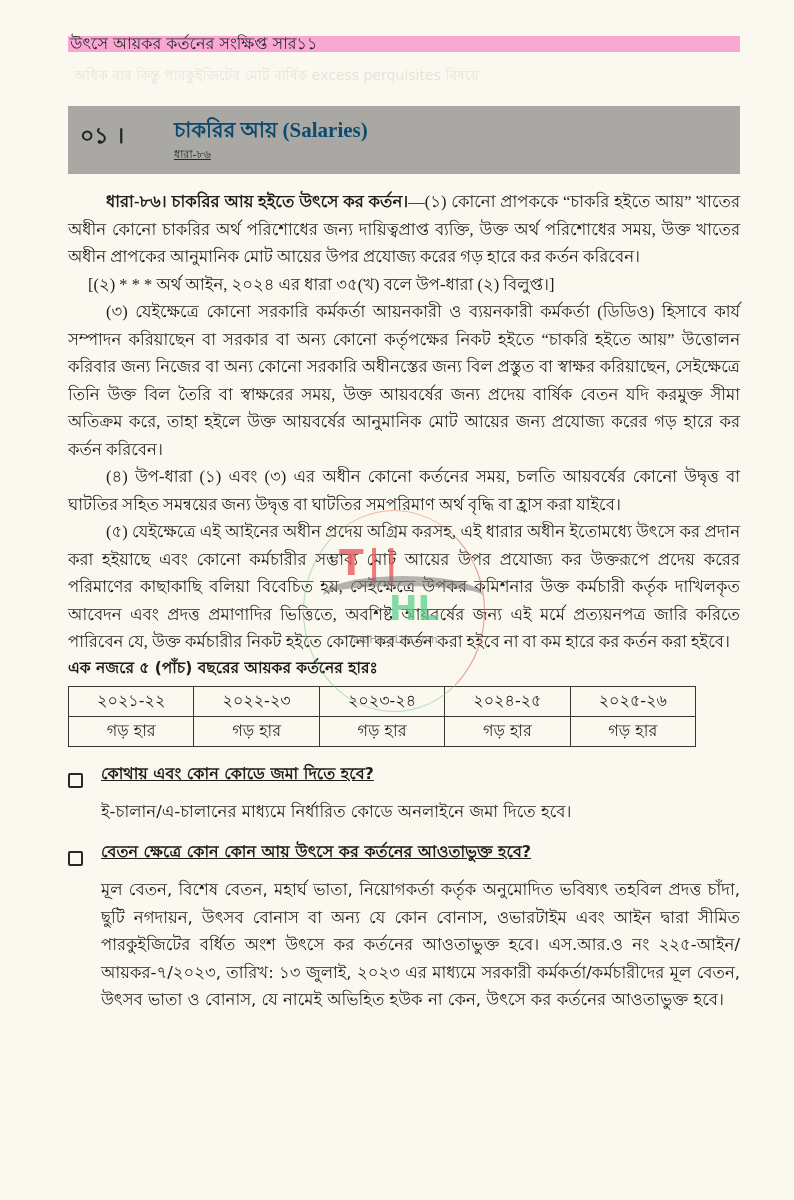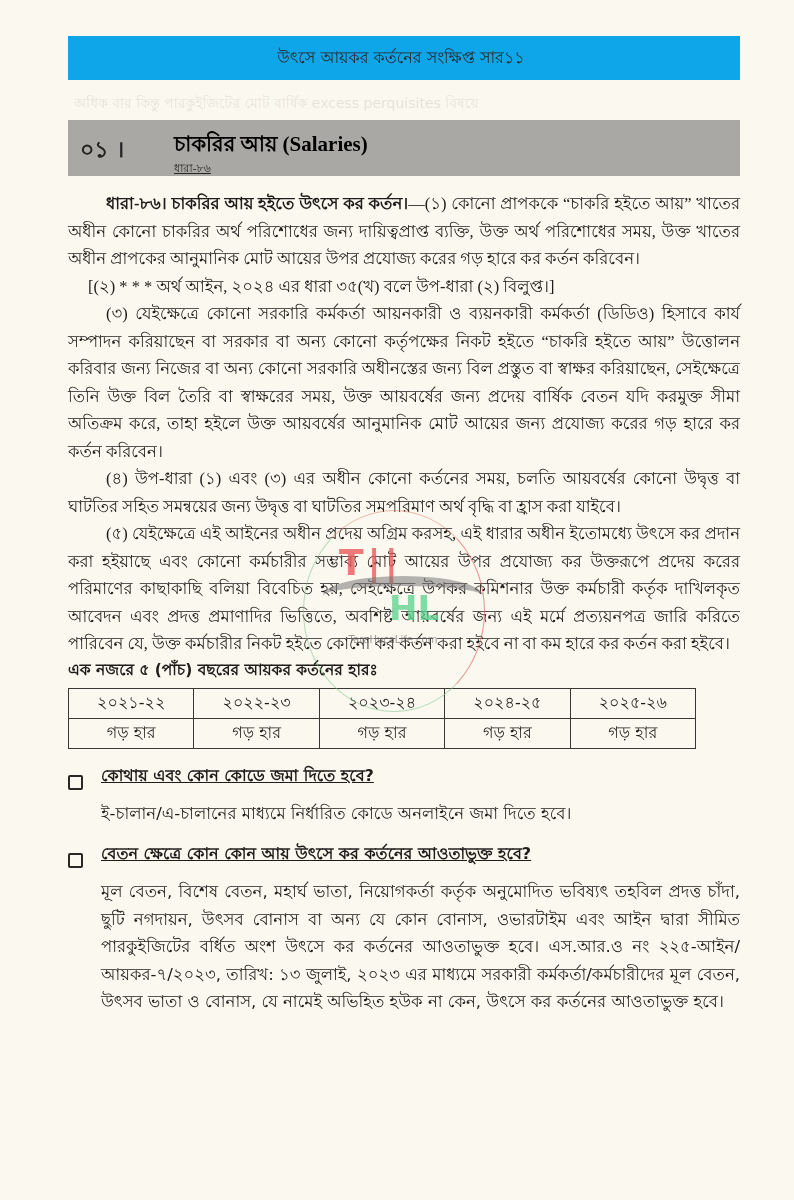--- a/index.html
+++ b/index.html
@@ -15,60 +15,60 @@
     position: relative;
     overflow: hidden;
   }
   .page {
     position: absolute;
     left: 68px;
     top: 36px;
     width: 672px;
   }
   .running-header {
-    height: 44px;
-    background: #0ea5e9;
+    height: 16px;
+    background: #f9a8d4;
     display: flex;
     align-items: center;
-    justify-content: center;
+    justify-content: flex-start;
     padding: 0 8px 0 2px;
     font-size: 16px;
     color: #2a2725;
   }
   .ghost-line {
     height: 30px;
     margin-top: 8px;
     color: #e6e3db;
     font-size: 14px;
     line-height: 30px;
     padding-left: 6px;
     overflow: hidden;
     white-space: nowrap;
   }
   .chapter-box {
-    margin-top: 2px;
-    height: 56px;
+    margin-top: 16px;
+    height: 68px;
     background: #a9a8a4;
     position: relative;
   }
   .chapter-num {
     position: absolute;
     left: 12px;
     top: 12px;
     font-size: 22px;
     font-weight: bold;
     color: #222;
   }
   .chapter-title {
     position: absolute;
     left: 106px;
     top: 8px;
     font-size: 21px;
     font-weight: bold;
-    color: #000000;
+    color: #0c4a6e;
     font-family: "Liberation Serif", serif;
   }
   .chapter-sub {
     position: absolute;
     left: 106px;
     top: 40px;
     font-size: 11px;
     color: #2a2725;
     text-decoration: underline;
   }

